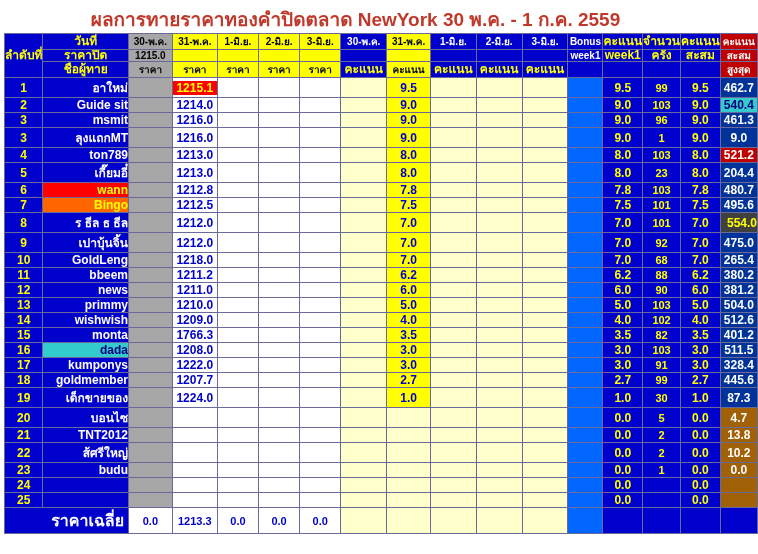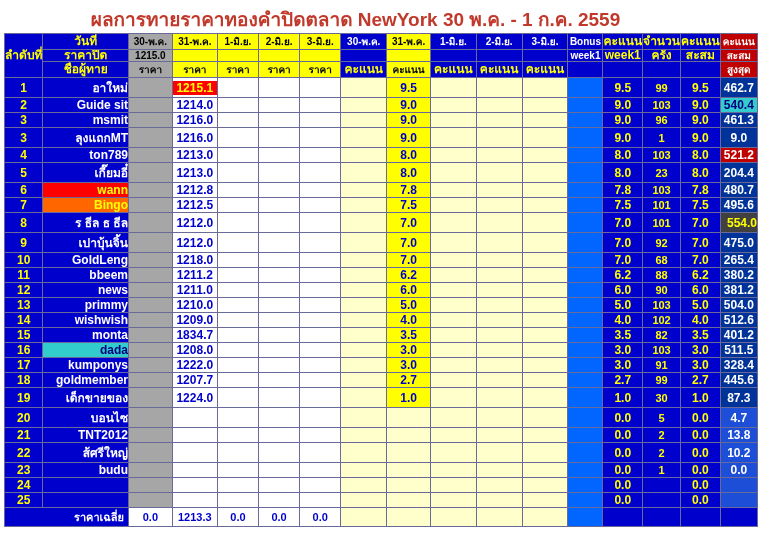--- a/index.html
+++ b/index.html
@@ -31,22 +31,22 @@
   .col-white .redbox{display:block;background:#ff0000;color:#ffff00;}
   .col-yel{background:#ffffcc;}
   .col-yel.hit{background:#ffff00;color:#0000cc;font-weight:bold;font-size:12px;}
   .col-blue{background:#0066ff;}
   .col-score{background:#0000cc;color:#ffff00;font-weight:bold;font-size:12px;}
   .col-count{background:#0000cc;color:#ffff00;font-weight:bold;font-size:11px;}
   .col-sum{background:#003399;color:#ffffff;font-weight:bold;font-size:12px;}
   .col-sum.t1{background:#33cccc;color:#000080;}
   .col-sum.t2{background:#c00000;color:#ffffff;}
   .col-sum.t3{background:#404040;color:#ffff00;text-align:right;}
-  .col-sum.grey{background:#1d4ed8;color:#ffffff;}
-  .foot-label{background:#0000cc;color:#ffffff;font-weight:bold;text-align:right;padding-right:4px;font-size:11px;margin-top:9px;}
+  .col-sum.grey{background:#a16207;color:#ffffff;}
+  .foot-label{background:#0000cc;color:#ffffff;font-weight:bold;text-align:right;padding-right:4px;font-size:16px;margin-top:9px;}
   .foot-val{background:#ffffff;color:#0000cc;font-weight:bold;font-size:11px;}
   .foot-pale{background:#ffffcc;}
   .foot-blue{background:#0066ff;}
   .foot-score{background:#0000cc;}
 </style>
 </head>
 <body>
 
 <div id="page">
 
@@ -414,21 +414,21 @@
           <td class="col-blue"></td>
           <td class="col-score">4.0</td>
           <td class="col-count">102</td>
           <td class="col-score">4.0</td>
           <td class="col-sum ">512.6</td>
         </tr>
         <tr>
           <td class="rank">15</td>
           <td class="name ">monta</td>
           <td class="col-grey"></td>
-          <td class="col-white">1834.7</td>
+          <td class="col-white">1766.3</td>
           <td class="col-white"></td>
           <td class="col-white"></td>
           <td class="col-white"></td>
           <td class="col-yel"></td>
           <td class="col-yel hit">3.5</td>
           <td class="col-yel"></td>
           <td class="col-yel"></td>
           <td class="col-yel"></td>
           <td class="col-blue"></td>
           <td class="col-score">3.5</td>

